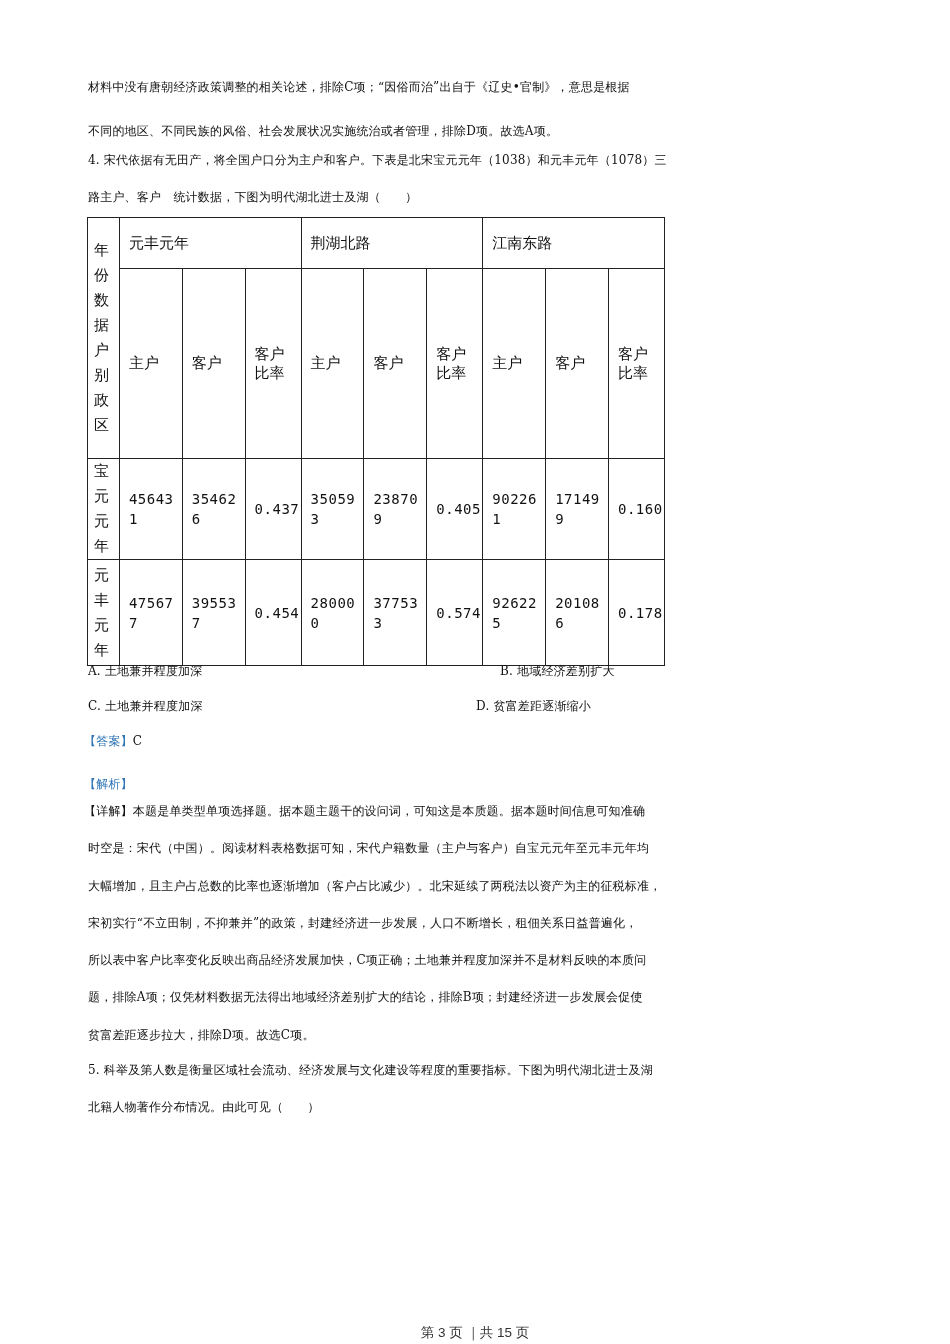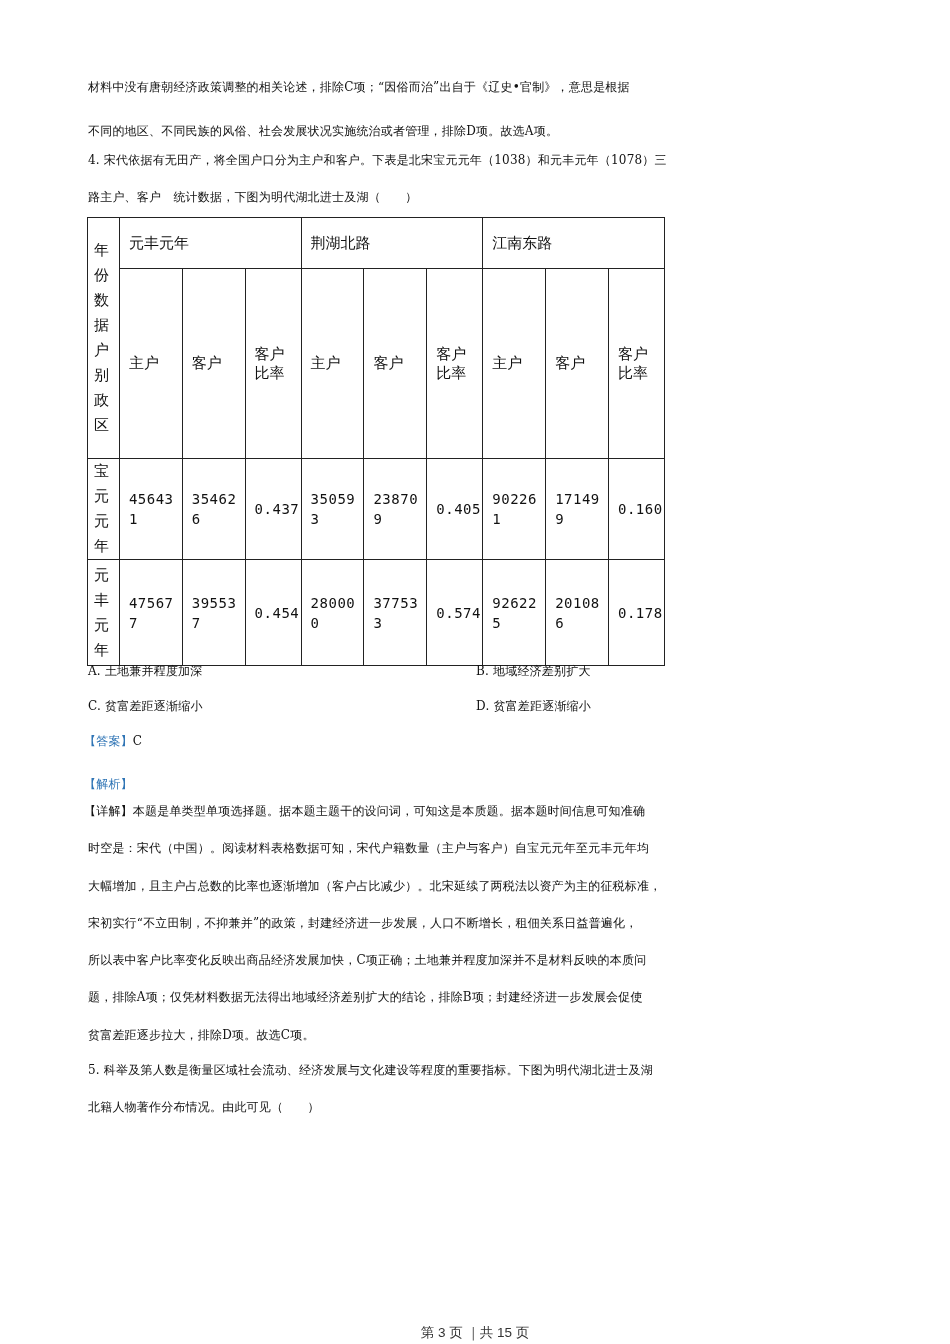--- a/index.html
+++ b/index.html
@@ -141,22 +141,22 @@
           <span>201086</span>
         </td>
     <td class="num">
           <span>0.178</span>
         </td>
   </tr>
 </tbody>
   </table>
 
 <div class="line" style="top:661px">A. 土地兼并程度加深</div>
-<div class="line" style="top:661px; left:476px">B. 地域经济差别扩大</div>
-<div class="line" style="top:696px">C. 贫富差距逐渐缩小</div>
+<div class="line" style="top:661px; left:500px">B. 地域经济差别扩大</div>
+<div class="line" style="top:696px">C. 土地兼并程度加深</div>
 <div class="line" style="top:696px; left:476px">D. 贫富差距逐渐缩小</div>
 
 <div class="line" style="top:731px; left:84px">
   <span class="blue">【答案】</span><span>C</span>
 </div>
 <div class="line blue" style="top:766px; left:84px">【解析】</div>
 
 <div class="line" style="top:801px; left:84px">
   <span>【详解】</span><span>本题是单类型单项选择题。据本题主题干的设问词，可知这是本质题。据本题时间信息可知准确</span>
 </div>

